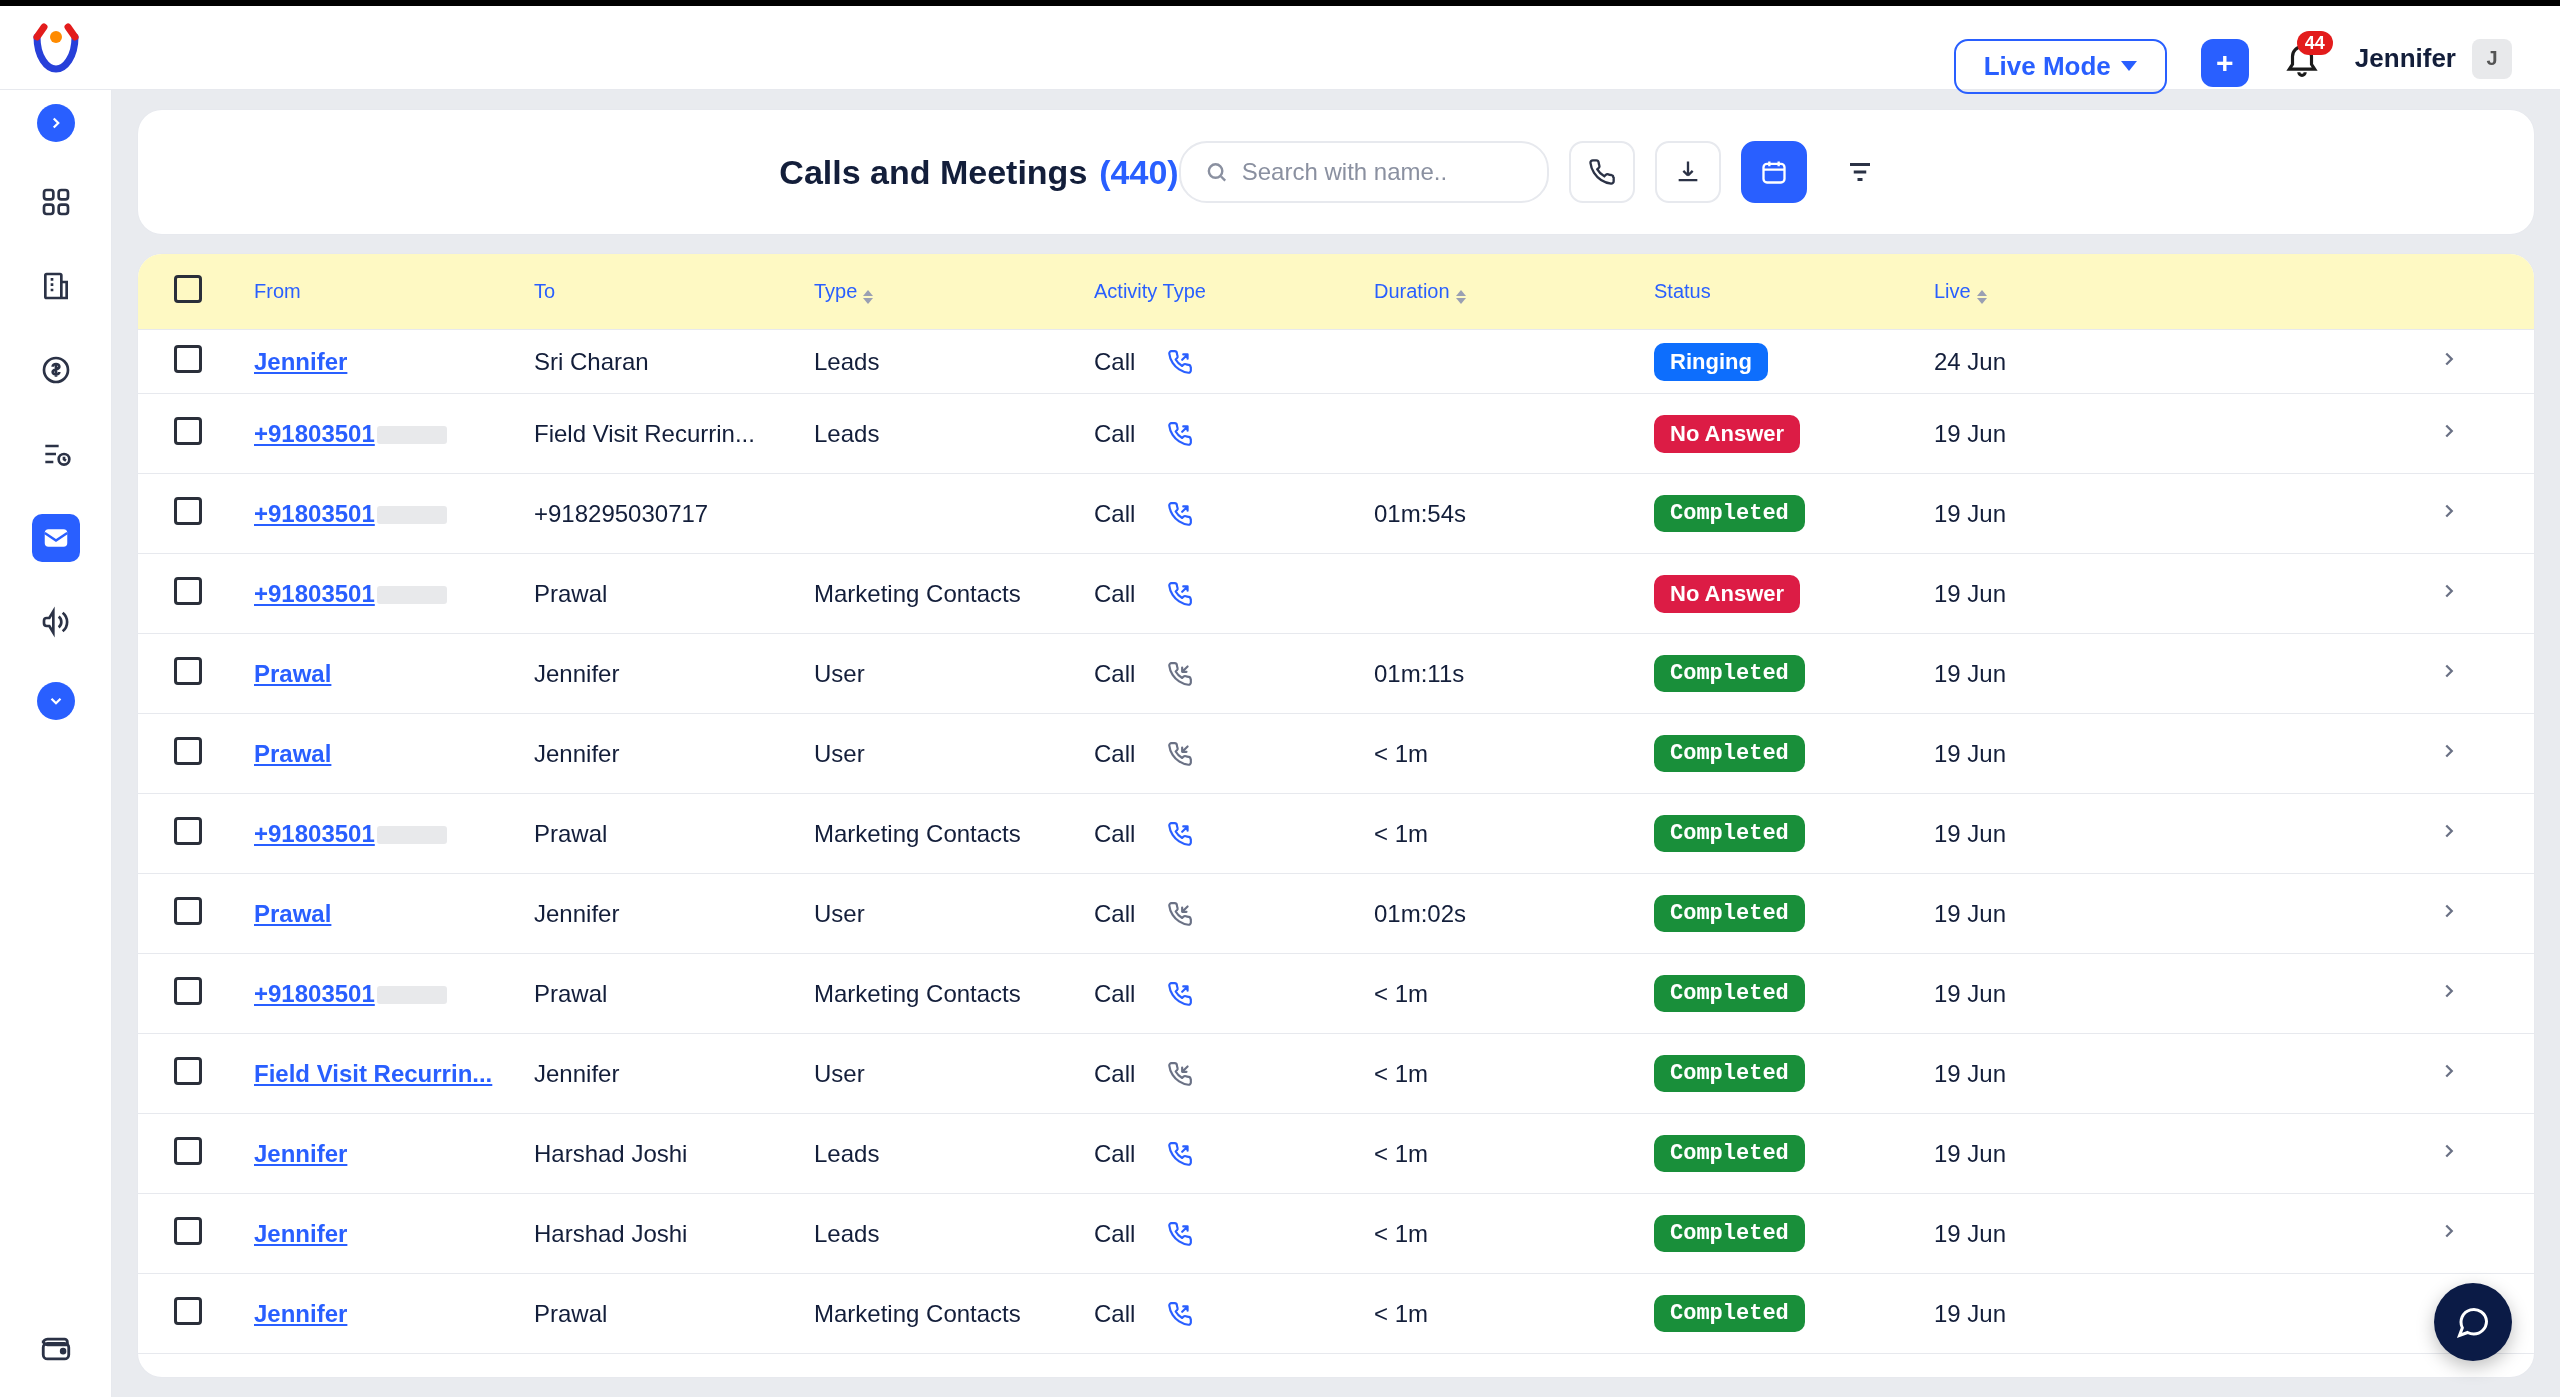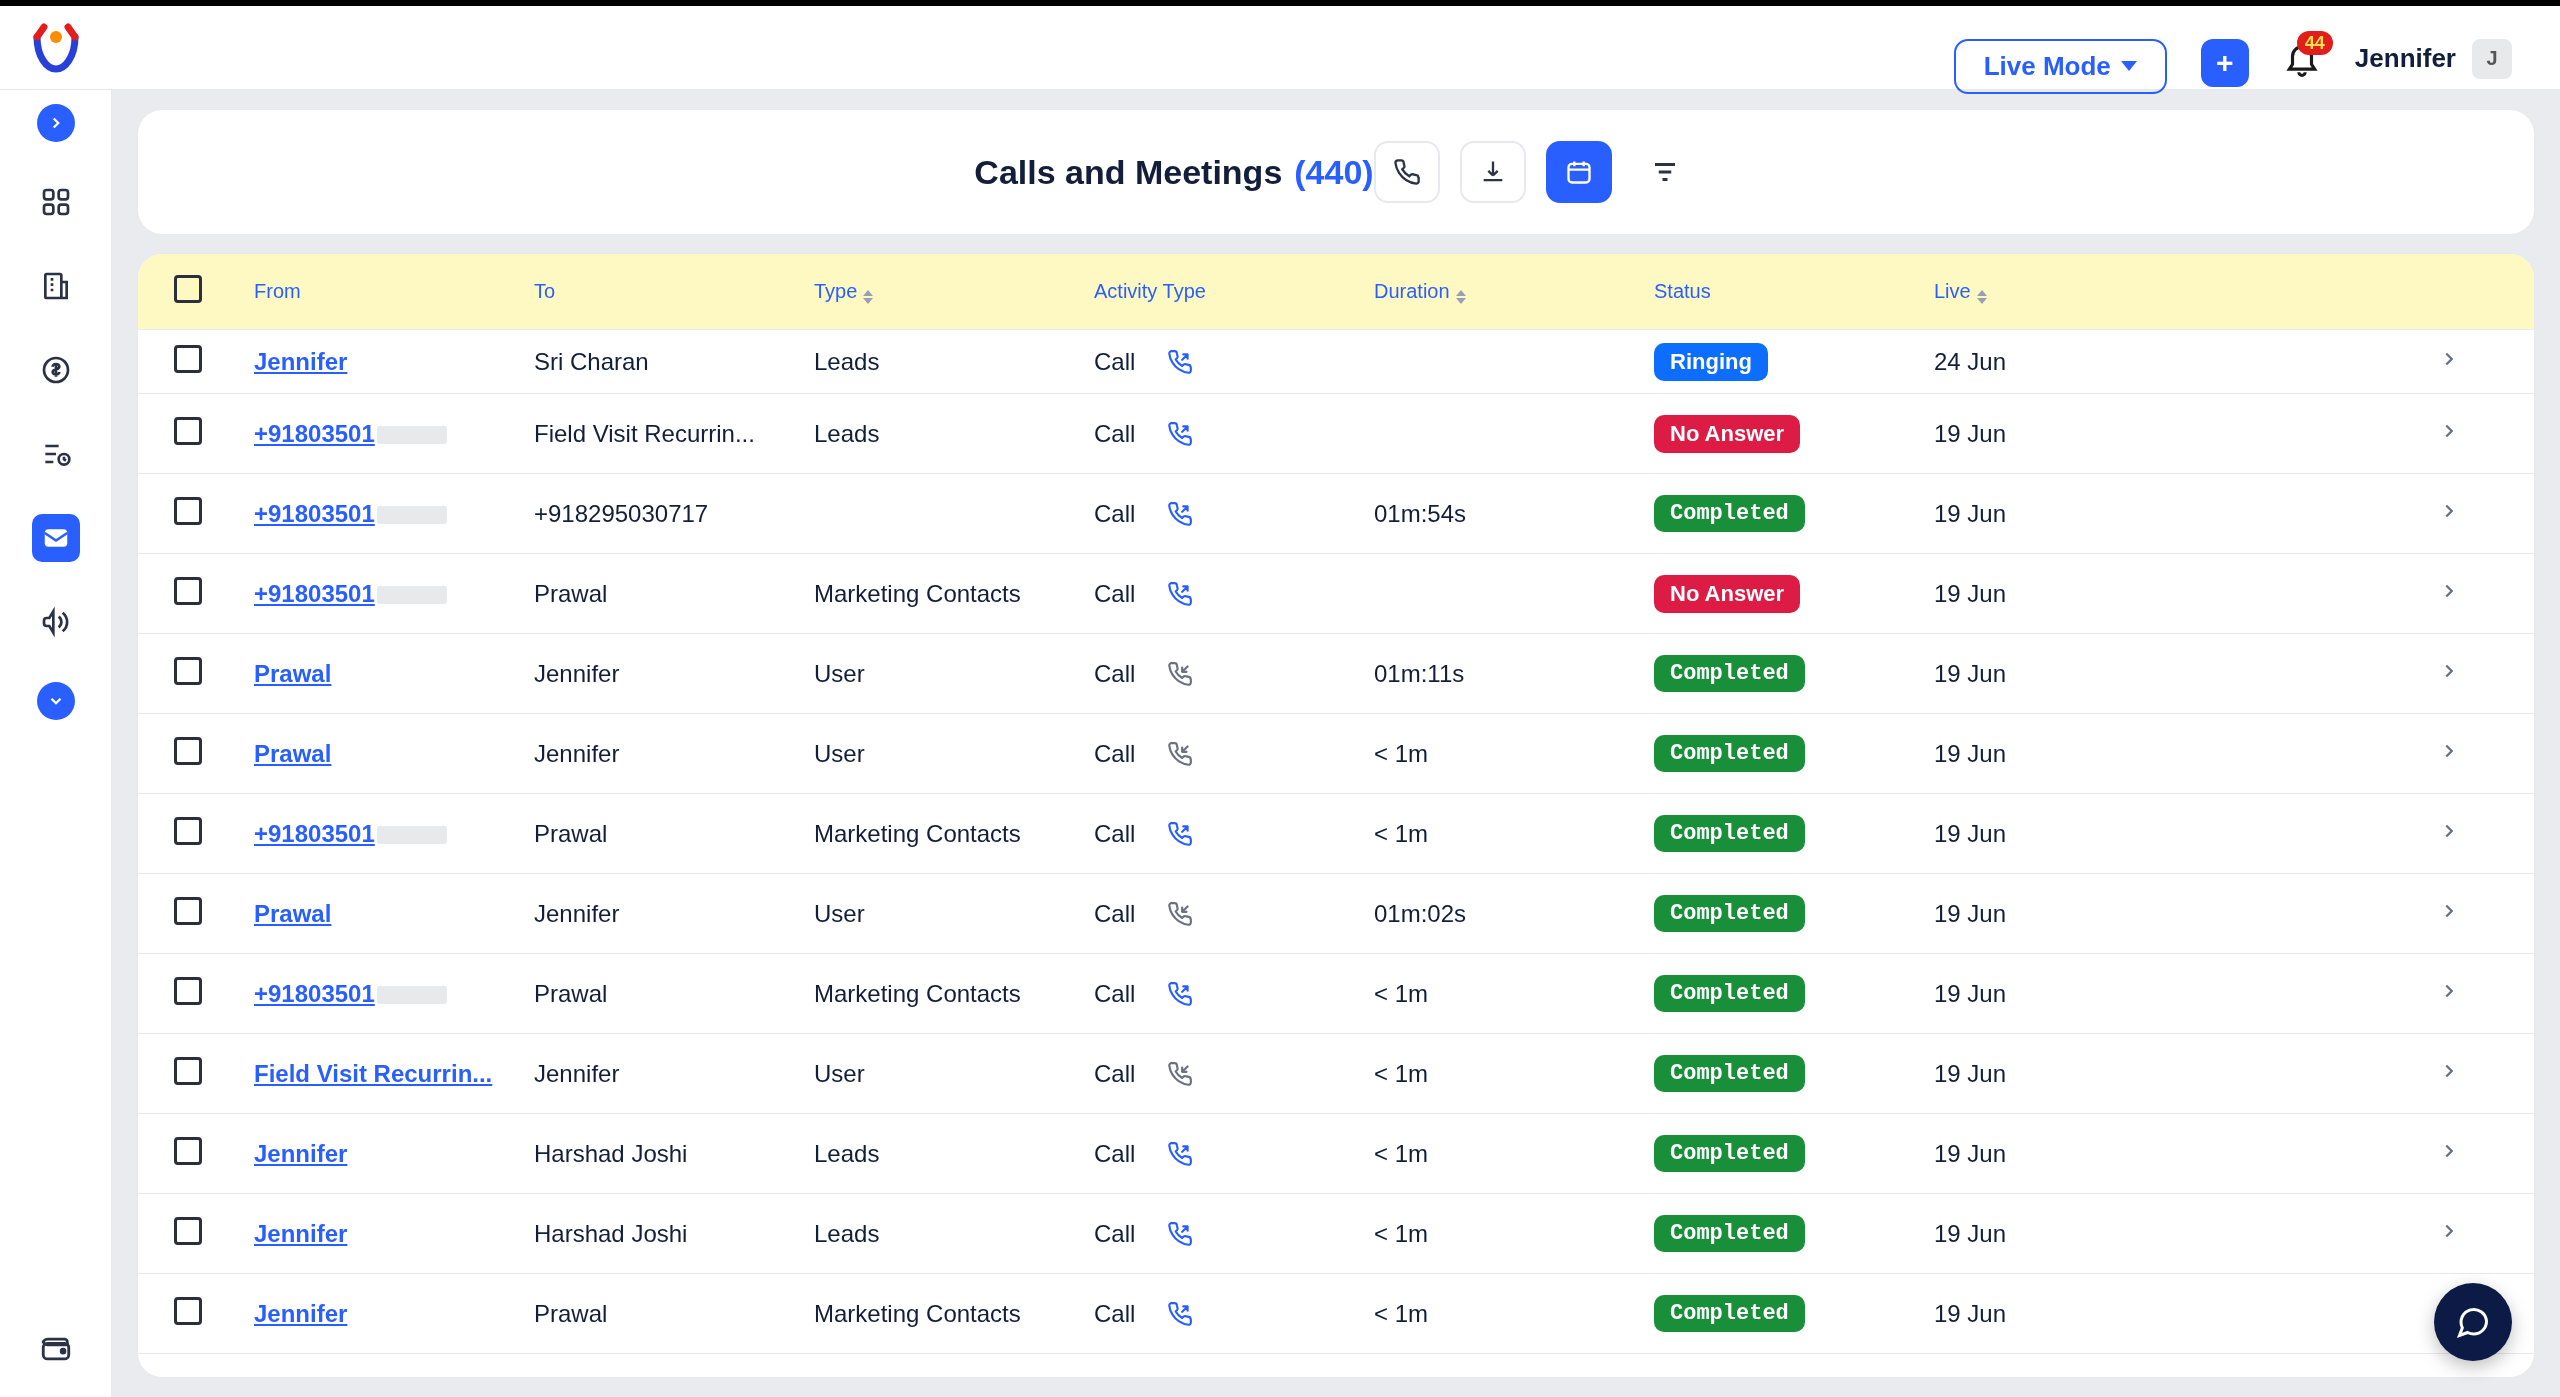--- a/index.html
+++ b/index.html
@@ -48,21 +48,21 @@
     display:flex; align-items:center; gap:10px;
     border:2px solid var(--blue); border-radius:14px;
     padding: 10px 28px; color: var(--blue);
     font-weight:700; font-size:26px;
   }
   .live-mode .chev { width:0; height:0; border-left:8px solid transparent; border-right:8px solid transparent; border-top:10px solid var(--blue); }
 
   .plus-btn { width:48px; height:48px; background:var(--blue); border-radius:12px; display:flex; align-items:center; justify-content:center; color:#fff; font-size:30px; font-weight:700; }
 
   .bell-wrap { position:relative; }
-  .bell-wrap .badge { position:absolute; top:-8px; right:-12px; background:#e31c1c; color:#fde047; font-size:18px; font-weight:700; padding:0 8px; border-radius:16px; line-height:24px; }
+  .bell-wrap .badge { position:absolute; top:-8px; right:-12px; background:#e31c1c; color:#ffffff; font-size:18px; font-weight:700; padding:0 8px; border-radius:16px; line-height:24px; }
 
   .user-box { display:flex; align-items:center; gap:16px; font-size:26px; font-weight:600; color:var(--text-dark); }
   .user-box .avatar { width:40px; height:40px; background:#e8e9eb; border-radius:8px; display:flex; align-items:center; justify-content:center; font-size:20px; font-weight:700; color:#555; }
 
   
   .sidebar {
     position:absolute; top: var(--header-h); left:0; bottom:0;
     width: var(--sidebar-w); background:#fff;
     display:flex; flex-direction:column; align-items:center;
     padding-top: 14px; gap: 36px;
@@ -229,20 +229,27 @@
 </div>
 
 <div class="main">
 
   <div class="card">
     <div class="title-wrap">
       <span>Calls and Meetings</span>
       <span class="count">(440)</span>
     </div>
     <div class="card-actions">
+      <div class="search-box">
+        <svg width="26" height="26" viewBox="0 0 24 24" fill="none" stroke="#8a90a0" stroke-width="2.5">
+            <circle cx="11" cy="11" r="7"></circle>
+            <path d="M21 21l-4.3-4.3"></path>
+          </svg>
+        <input type="text" placeholder="Search with name.." style="">
+      </div>
       <div class="icon-btn">
         <svg width="28" height="28" viewBox="0 0 24 24" fill="none" stroke="#2b3246" stroke-width="2">
             <path d="M22 16.9v3a2 2 0 01-2.2 2 19.8 19.8 0 01-8.6-3.1 19.5 19.5 0 01-6-6A19.8 19.8 0 012.1 4.2 2 2 0 014.1 2h3a2 2 0 012 1.7c.1.9.3 1.8.6 2.6a2 2 0 01-.4 2.1L8 9.7a16 16 0 006 6l1.3-1.3a2 2 0 012.1-.4c.8.3 1.7.5 2.6.6a2 2 0 011.7 2z"></path>
           </svg>
       </div>
       <div class="icon-btn">
         <svg width="28" height="28" viewBox="0 0 24 24" fill="none" stroke="#2b3246" stroke-width="2">
             <path d="M12 3v12m0 0l-4-4m4 4l4-4M4 19h16"></path>
           </svg>
       </div>

